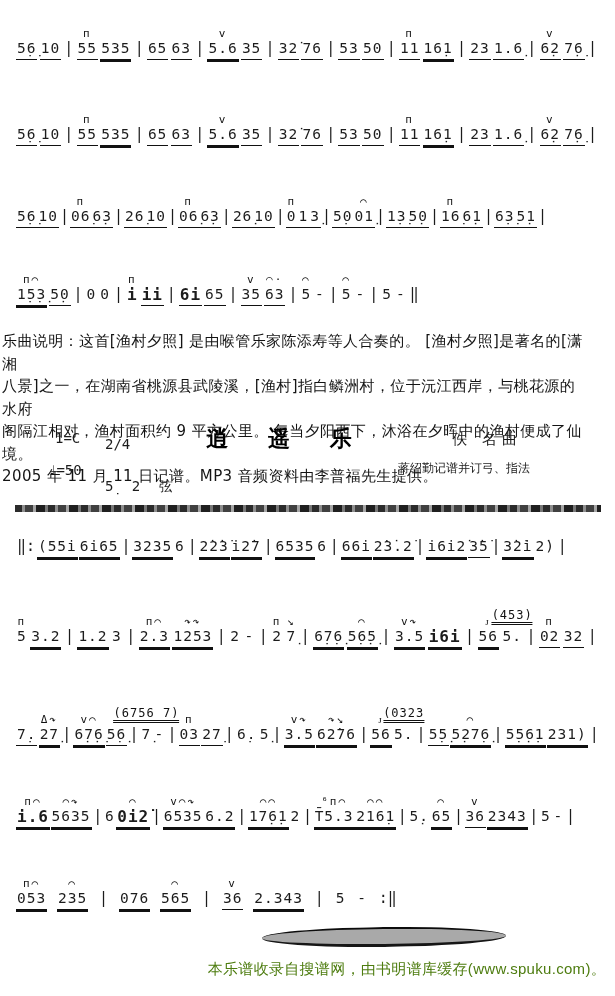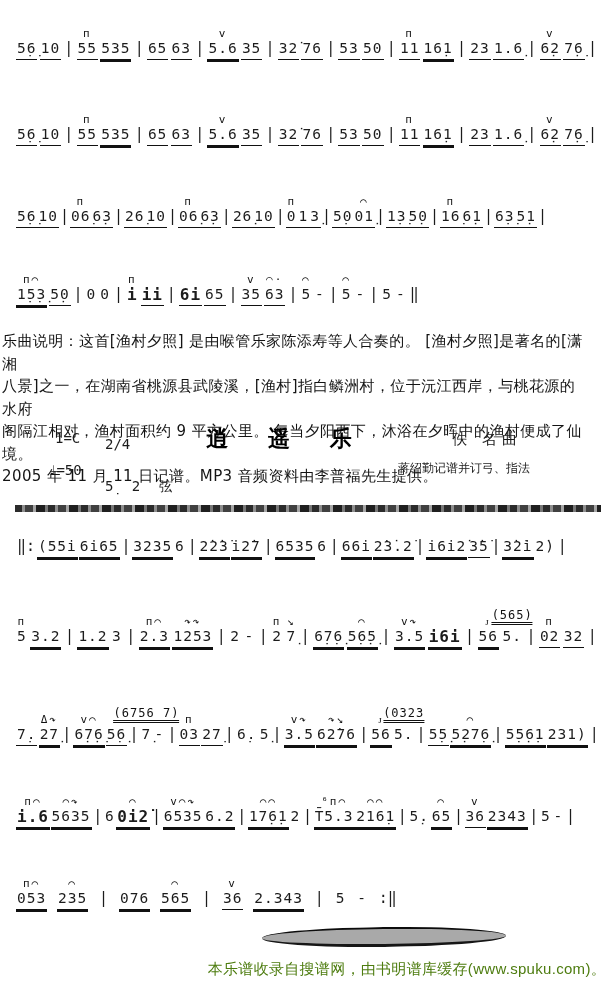--- a/index.html
+++ b/index.html
@@ -238,21 +238,21 @@
       <span class="tok"><span class="above">п</span><span class="nt u0">2</span></span>
       <span class="tok"><span class="above">↘</span><span class="nt u0">7̣</span></span>
       <span class="bar">|</span>
       <span class="tok"><span class="nt u2">6̣7̣6̣</span></span>
       <span class="tok"><span class="above">⌒</span><span class="nt u2">5̣6̣5̣</span></span>
       <span class="bar">|</span>
       <span class="tok"><span class="above">v↷</span><span class="nt u2">3.5</span></span>
       <span class="tok bold"><span class="nt u2">i6i</span></span>
       <span class="bar">|</span>
       <span class="tok"><span class="above">ᴊ</span><span class="nt u2">56</span></span>
-      <span class="tok"><span class="above cue">(565)</span><span class="nt u0">5.</span></span>
+      <span class="tok"><span class="above cue">(453)</span><span class="nt u0">5.</span></span>
       <span class="bar">|</span>
       <span class="tok"><span class="above">п</span><span class="nt u1">02</span></span>
       <span class="tok"><span class="nt u1">32</span></span>
       <span class="bar">|</span>
     </div>
   <div id="l6" class="mline cuespace">
       <span class="tok"><span class="nt u1">7̣.</span></span>
       <span class="tok"><span class="above">Δ↷</span><span class="nt u2">27̣</span></span>
       <span class="bar">|</span>
       <span class="tok"><span class="above">v⌒</span><span class="nt u2">6̣7̣6̣</span></span>

